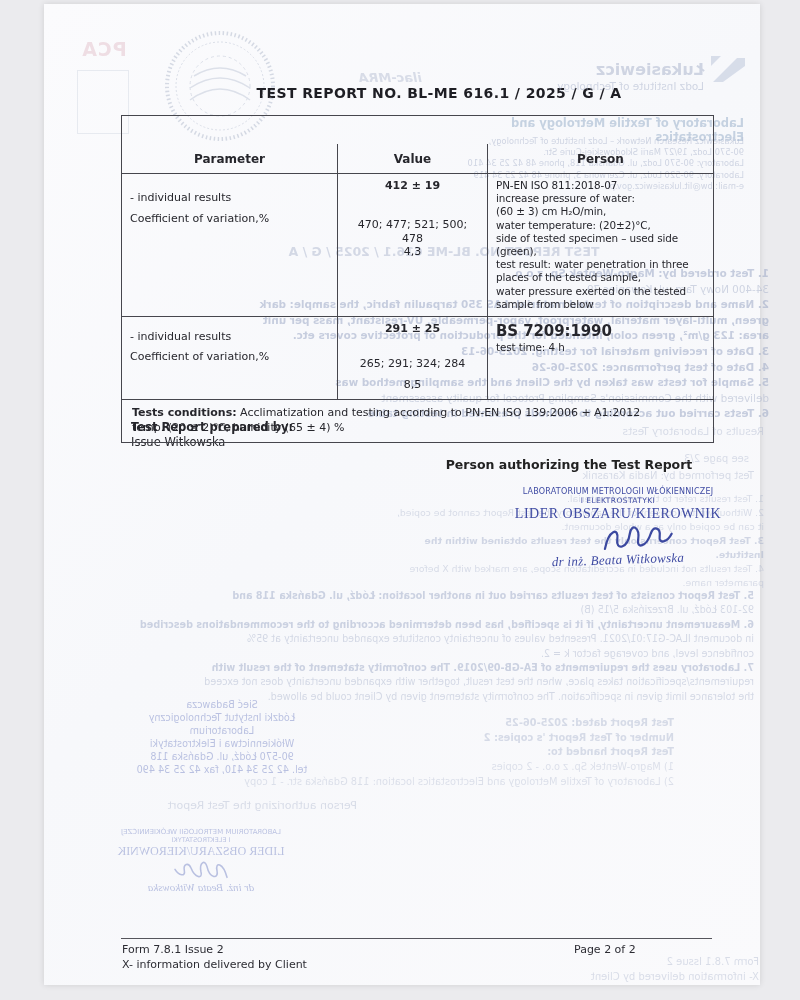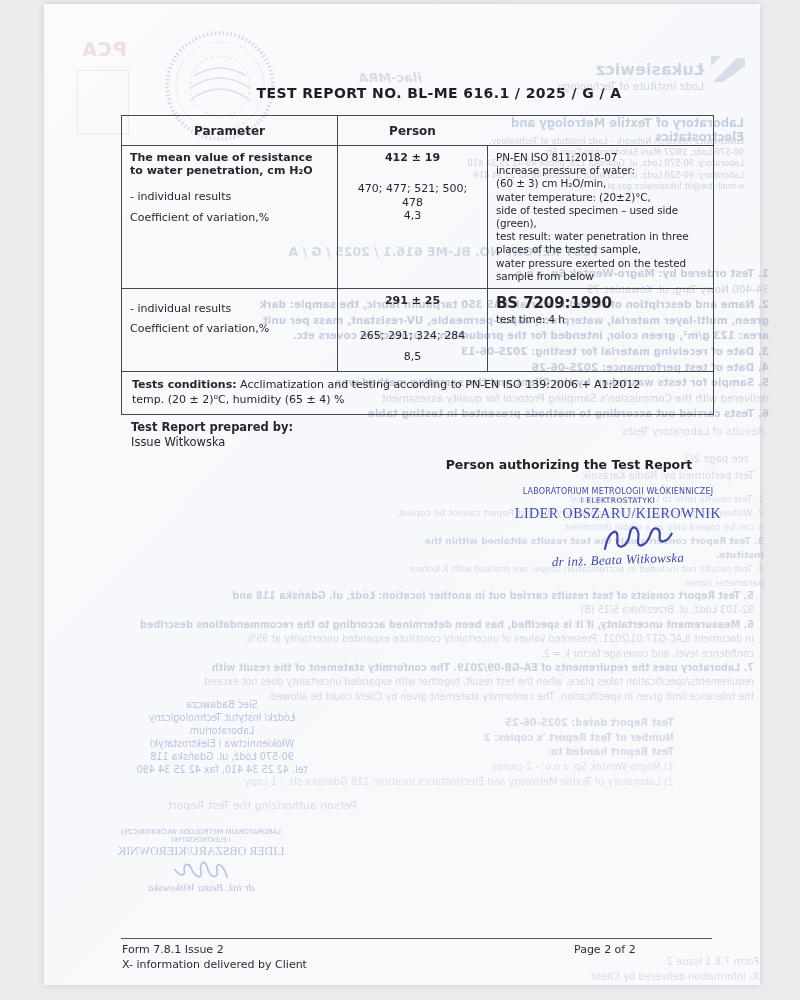--- a/index.html
+++ b/index.html
@@ -22,29 +22,29 @@
   
   .title{
     left:100px;top:81px;width:590px;text-align:center;
     font-size:14px;font-weight:bold;letter-spacing:.4px;color:#1e1e24;
   }
   .rtable{
     left:77px;top:111px;width:591px;
     border:1.5px solid #46464d;font-size:11px;z-index:3;
   }
   .trow{display:grid;grid-template-columns:215px 150px 1fr;}
-  .thead{border-bottom:1.5px solid #46464d;}
+  .thead{border-bottom:1.5px solid #46464d;margin-top:28px;}
   .th{padding:8px 4px 7px;text-align:center;font-weight:bold;font-size:12px;}
   .td{padding:5px 8px;line-height:1.22;}
   .trow > div + div{border-left:1px solid #46464d;}
   .row1{min-height:135px;border-bottom:1px solid #46464d;}
   .row2{min-height:82px;border-bottom:1px solid #46464d;}
   .vcell{text-align:center;}
   .ind1{margin-top:12px;}  .cv1{margin-top:8px;}
-  .vind1{margin-top:18px;} .vcv1{}
+  .vind1{margin-top:26px;} .vcv1{}
   .ind2{margin-top:8px;}   .cv2{margin-top:7px;}
   .vind2{margin-top:22px;} .vcv2{margin-top:7px;text-align:center;}
   .remarks{font-size:10.4px;line-height:1.27;letter-spacing:-.1px;}
   .cond{padding:6px 10px;line-height:1.35;font-size:11px;}
 
   .prepared{left:87px;top:416px;font-size:11.5px;line-height:1.3;}
   .authorizing{left:300px;top:453px;width:450px;text-align:center;
     font-size:12.5px;font-weight:bold;color:#222;}
 
   .stamp{left:468px;top:483px;width:212px;text-align:center;color:#3f4ba3;z-index:4;}
@@ -173,27 +173,26 @@
   <div class="abs ghost glines" style="left:450px;top:950px;width:265px;font-size:10px;opacity:.4;text-align:left;">
     <div>Form 7.8.1  Issue 2</div>
     <div>X- information delivered by Client</div>
   </div>
 
   <div class="abs title">TEST REPORT NO. BL-ME  616.1 / 2025 / G / A</div>
 
   <div class="abs rtable">
     <div class="trow thead">
       <div class="th">Parameter</div>
+      <div class="th">Value</div>
       <div class="th">Person</div>
     </div>
 
     <div class="trow row1">
       <div class="td">
-        <div class="b pre">The mean value of resistance
-to water penetration, cm H₂O</div>
         <div class="ind1">- individual results</div>
         <div class="cv1">Coefficient of variation,%</div>
       </div>
       <div class="td vcell">
         <div class="b">412 ± 19</div>
         <div class="vind1">470; 477; 521; 500; 478</div>
         <div class="vcv1">4,3</div>
       </div>
       <div class="td remarks pre">PN-EN ISO 811:2018-07
 increase pressure of water:

